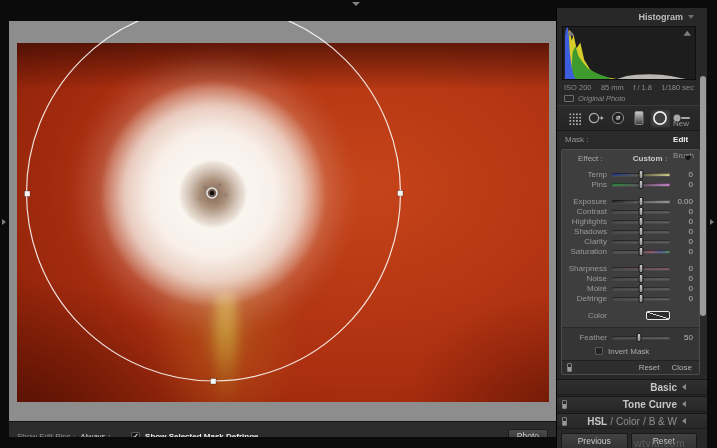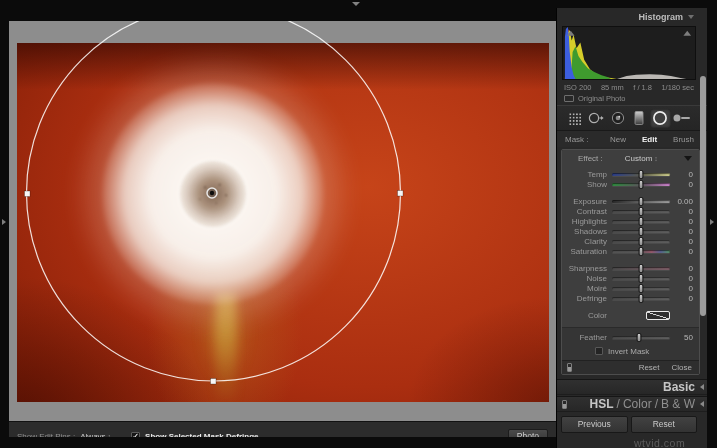--- a/index.html
+++ b/index.html
@@ -58,38 +58,38 @@
     border:1px solid #1c1c1c;border-radius:2px;color:#cfcfcf;font-size:8.5px;line-height:13px;}
 
   
   .panel{position:absolute;left:556px;top:8px;width:151px;height:440px;background:#282828;border-left:1px solid #030303;}
   .hist-header{height:18px;display:flex;align-items:center;justify-content:flex-end;padding-right:13px;gap:5px;
     font-size:9px;color:#bdbdbd;font-weight:bold;}
   .tri-down{width:0;height:0;border-left:3.5px solid transparent;border-right:3.5px solid transparent;border-top:4px solid #6f6f6f;}
   .hist-box{margin:0 11px 0 5px;height:54px;background:#1d1d1d;border:1px solid #0f0f0f;position:relative;}
   .hist-box svg{position:absolute;inset:0;width:100%;height:100%;}
   .hist-info{display:flex;justify-content:space-between;padding:3px 13px 0 7px;font-size:7.5px;color:#8c8c8c;height:12px;}
-  .orig-row{display:flex;align-items:center;gap:4px;padding-left:7px;height:13px;font-size:7.5px;color:#8c8c8c;}
+  .orig-row{display:flex;align-items:center;gap:4px;padding-left:7px;height:13px;font-size:7.5px;color:#8c8c8c;font-style:italic;}
   .orig-icon{width:10px;height:7px;border:1px solid #6e6e6e;border-radius:1px;}
   .toolstrip{height:25px;display:flex;align-items:center;justify-content:space-between;padding:0 14px 0 7px;
     border-top:1px solid #3a3a3a;background:linear-gradient(#2b2b2b,#252525);}
   .tool{width:22px;height:19px;display:flex;align-items:center;justify-content:center;}
   .tool.selected{background:#3f3f3f;border-radius:3px;box-shadow:inset 0 0 3px #101010;}
   .dotgrid{width:13px;height:13px;
     background-image:radial-gradient(circle 0.9px, #b2b2b2 85%, transparent 100%);
     background-size:3.3px 3.3px;background-position:0.7px 0.7px;}
   .mask-bar{height:17px;display:flex;align-items:center;padding:0 13px 0 8px;font-size:8px;color:#979797;
     background:#2a2a2a;border-top:1px solid #191919;}
-  .mask-options{margin-left:auto;display:flex;gap:16px;}
+  .mask-options{margin-left:auto;display:flex;gap:7px;flex-direction:column;}
   .mask-opt.active{color:#f2f2f2;font-weight:bold;}
 
   .effect-wrap{margin:2px 7px 0 4px;border:1px solid #4d4d4d;border-radius:2px;overflow:hidden;}
   .effect-main{background:#3e3e3e;padding:2px 5px 4px 2px;}
   .effect-header{display:flex;align-items:center;height:13px;font-size:8px;color:#a8a8a8;}
-  .effect-preset{color:#cacaca;margin-left:22px;}
+  .effect-preset{color:#cacaca;margin-left:30px;font-weight:bold;}
   .eff-tri{margin-left:auto;margin-right:2px;width:0;height:0;
     border-left:4px solid transparent;border-right:4px solid transparent;border-top:5px solid #141414;}
   .sgroup{margin-top:4px;}
   .srow{height:10px;display:flex;align-items:center;}
   .slabel{width:48px;text-align:right;padding-right:5px;font-size:8px;color:#9a9a9a;white-space:nowrap;}
   .strack{width:58px;height:3px;position:relative;border-radius:1.5px;background:#505050;
     box-shadow:0 1px 0 rgba(255,255,255,.07), inset 0 1px 1px rgba(0,0,0,.55);}
   .track-temp{background:linear-gradient(90deg,#2c3f8c,#5c5c4a 52%,#cfcf8d);}
   .track-tint{background:linear-gradient(90deg,#2f8c3f,#5c525c 52%,#cf84cf);}
   .track-exposure{background:linear-gradient(90deg,#2a2a2a,#9d9d9d);}
@@ -110,21 +110,21 @@
     color:#f0f0f0;font-size:7px;line-height:7px;text-align:center;}
   .effect-footer{background:#2e2e2e;border-top:1px solid #212121;height:14px;display:flex;align-items:center;
     padding:0 7px 0 5px;font-size:8px;color:#b2b2b2;gap:12px;}
   .toggle-icon{width:5px;height:9px;border:1px solid #7e7e7e;border-radius:1px;
     background:linear-gradient(#2a2a2a 45%, #9a9a9a 45%);}
   .eff-footer-spacer{flex:1;}
 
   .sections{margin-top:4px;}
   .section-header{height:16px;margin-top:1px;background:linear-gradient(#303030,#272727);
     border-top:1px solid #161616;border-bottom:1px solid #1d1d1d;display:flex;align-items:center;
-    padding:0 3px 0 5px;font-size:12px;color:#c6c6c6;font-weight:bold;text-align:right;}
+    padding:0 21px 0 5px;font-size:10px;color:#c6c6c6;font-weight:bold;text-align:right;}
   .sec-label{margin-left:auto;display:flex;gap:3px;align-items:center;}
   .sec-dim{color:#8f8f8f;font-weight:normal;}
   .tri-left{width:0;height:0;margin-left:5px;border-top:3.5px solid transparent;border-bottom:3.5px solid transparent;
     border-right:4.5px solid #8a8a8a;}
   .footer-btns{display:flex;gap:3px;padding:4px 10px 0 4px;}
   .panel-btn{flex:1;height:17px;background:linear-gradient(#424242,#333333);border:1px solid #181818;
     border-radius:2px;color:#cacaca;font-size:8.5px;text-align:center;line-height:15px;}
 
   .scroll-thumb{position:absolute;left:700px;top:76px;width:6px;height:240px;background:#9b9b9b;border-radius:3px;}
   .watermark{position:absolute;left:634px;top:437px;font-size:10.5px;color:#5e5e5e;letter-spacing:.5px;text-align:center;}
@@ -258,21 +258,21 @@
         </div>
         <div class="sgroup">
             <div class="srow">
               <span class="slabel">Temp</span>
               <span class="strack track-temp">
                 <span class="sknob" style="left:50%"></span>
               </span>
               <span class="sval">0</span>
             </div>
             <div class="srow">
-              <span class="slabel">Show</span>
+              <span class="slabel">Pins</span>
               <span class="strack track-tint">
                 <span class="sknob" style="left:50%"></span>
               </span>
               <span class="sval">0</span>
             </div>
           </div>
         <div class="sgroup" style="margin-top:7px">
             <div class="srow">
               <span class="slabel">Exposure</span>
               <span class="strack track-exposure">
@@ -370,20 +370,25 @@
         <span class="toggle-icon"></span>
         <span class="eff-footer-spacer"></span>
         <span>Reset</span>
         <span>Close</span>
       </div>
     </div>
 
     <div class="sections">
         <div class="section-header">
           <span class="sec-label">Basic</span>
+          <span class="tri-left"></span>
+        </div>
+        <div class="section-header">
+          <span class="toggle-icon"></span>
+          <span class="sec-label">Tone Curve</span>
           <span class="tri-left"></span>
         </div>
         <div class="section-header">
           <span class="toggle-icon"></span>
           <span class="sec-label">
             <span>HSL</span>
             <span class="sec-dim">/</span>
             <span class="sec-dim">Color</span>
             <span class="sec-dim">/</span>
             <span class="sec-dim">B &amp; W</span>

